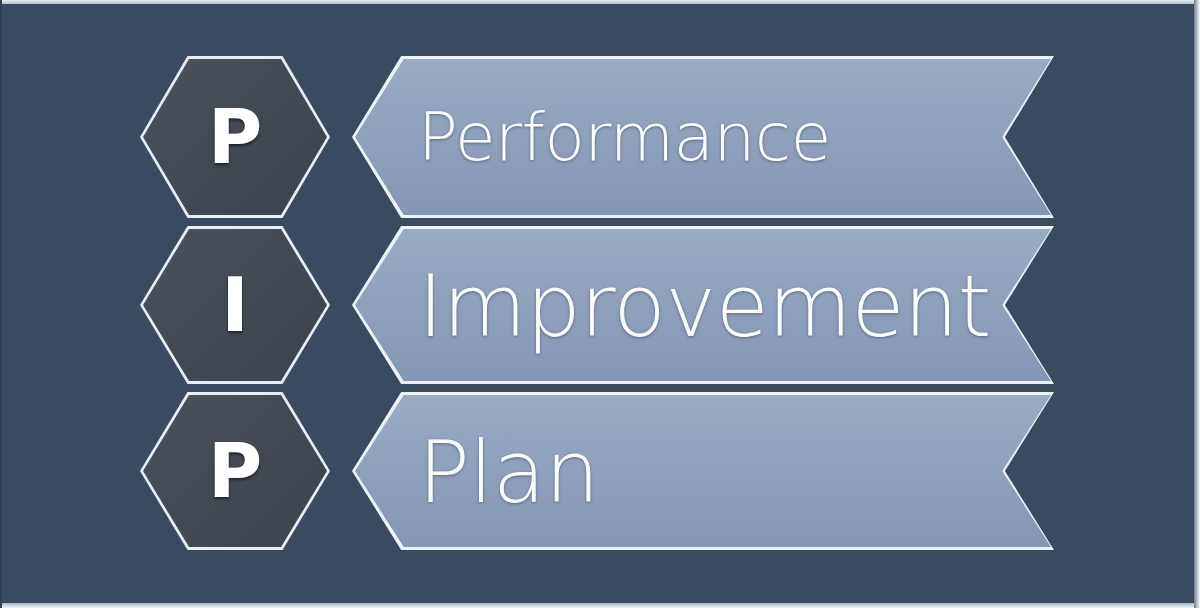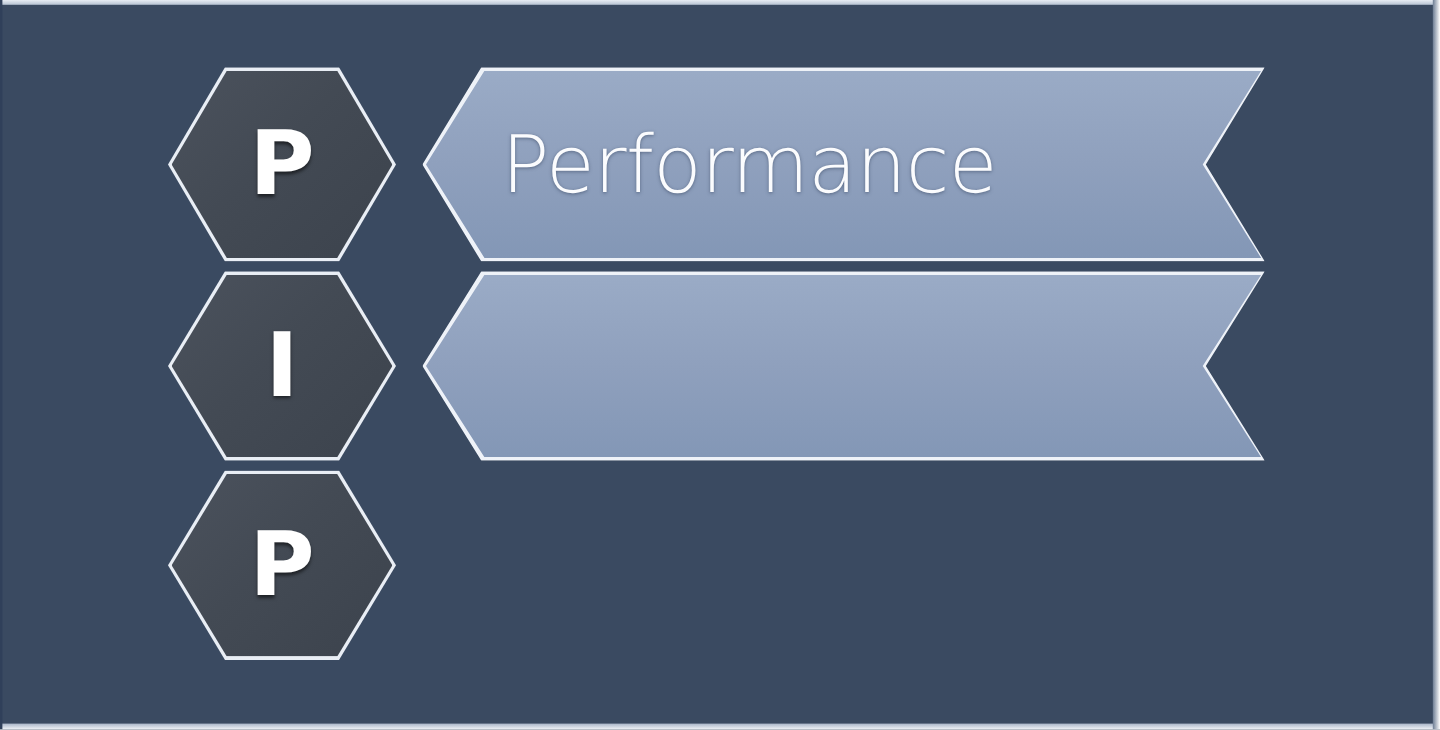--- a/index.html
+++ b/index.html
@@ -172,25 +172,32 @@
     <div class="hex-wrap">
       <div class="hex">
         <div class="hex-inner"></div>
         <span class="hex-letter">I</span>
       </div>
     </div>
     <div class="banner-wrap">
       <div class="banner">
         <div class="banner-inner"></div>
       </div>
+      <span class="banner-label">Improvement</span>
     </div>
   </div>
 
   <div class="row row-3">
     <div class="hex-wrap">
       <div class="hex">
         <div class="hex-inner"></div>
         <span class="hex-letter">P</span>
       </div>
     </div>
+    <div class="banner-wrap">
+      <div class="banner">
+        <div class="banner-inner"></div>
+      </div>
+      <span class="banner-label">Plan</span>
+    </div>
   </div>
 
 </div>
 
 </body></html>

